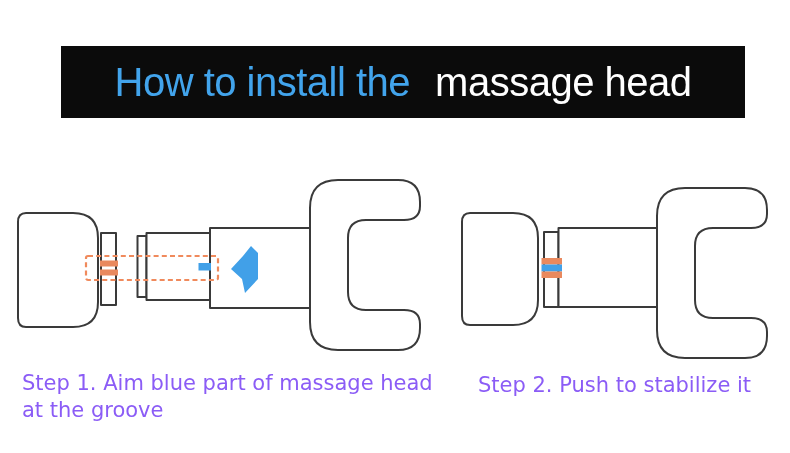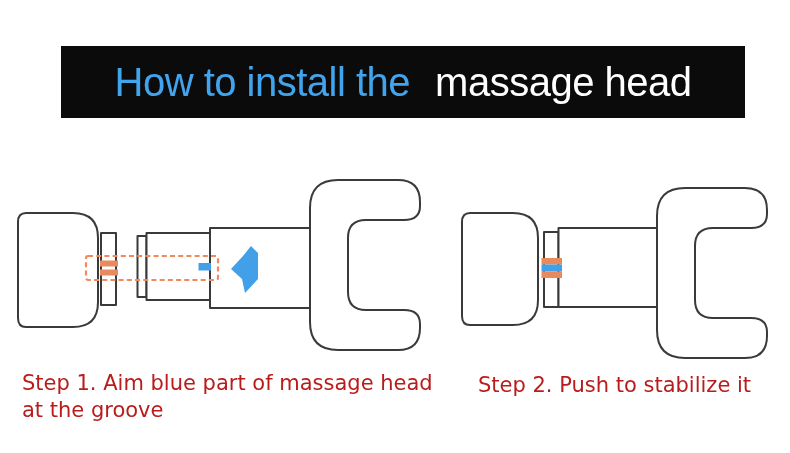--- a/index.html
+++ b/index.html
@@ -42,21 +42,21 @@
   .outline {
     fill: #ffffff;
     stroke: #3a3a3a;
     stroke-width: 2;
     stroke-linejoin: round;
   }
 
   
   .caption {
     position: absolute;
-    color: #b91c1c;
+    color: #8b5cf6;
     font-size: 21px;
     line-height: 27px;
     font-family: "DejaVu Sans", sans-serif;
   }
   .caption.c1 { left: 22px; top: 370px; width: 415px; }
   .caption.c2 { left: 478px; top: 372px; width: 330px; }
 </style>
 </head>
 <body>
 

